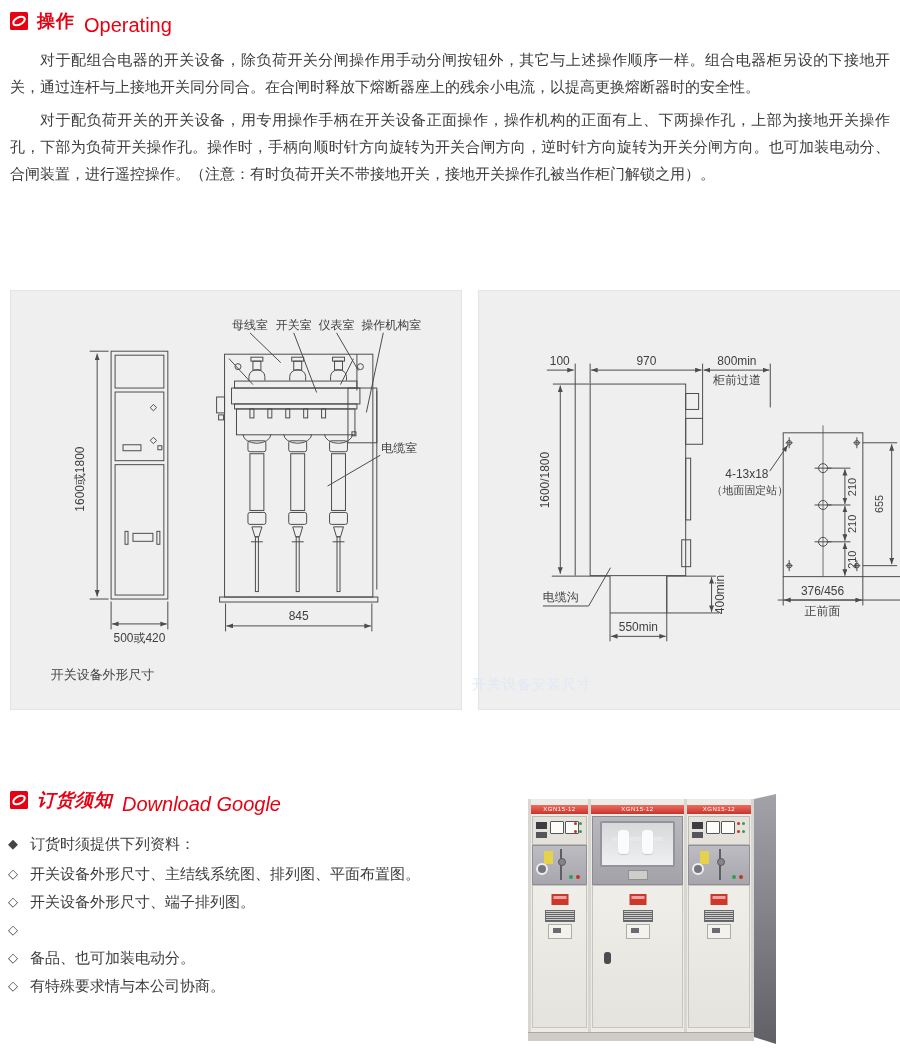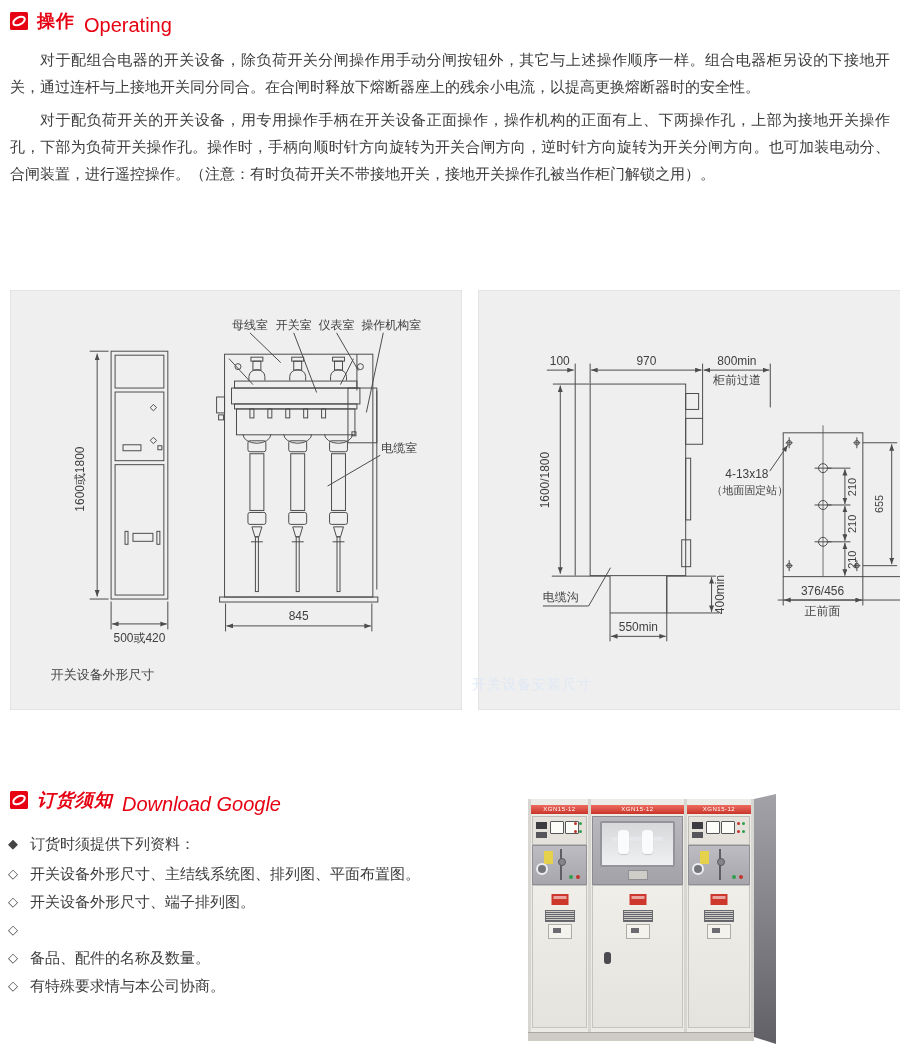--- a/index.html
+++ b/index.html
@@ -326,21 +326,21 @@
     </div>
     <div class="order-row item">
       <span class="blt">◇</span>
       <span>开关设备外形尺寸、端子排列图。</span>
     </div>
     <div class="order-row item">
       <span class="blt">◇</span>
     </div>
     <div class="order-row item">
       <span class="blt">◇</span>
-      <span>备品、配件的名称及数量。</span>
+      <span>备品、也可加装电动分。</span>
     </div>
     <div class="order-row item">
       <span class="blt">◇</span>
       <span>有特殊要求情与本公司协商。</span>
     </div>
   </div>
 
   <div class="photo">
     <div class="cab-side"></div>
     <div class="cab-front">

